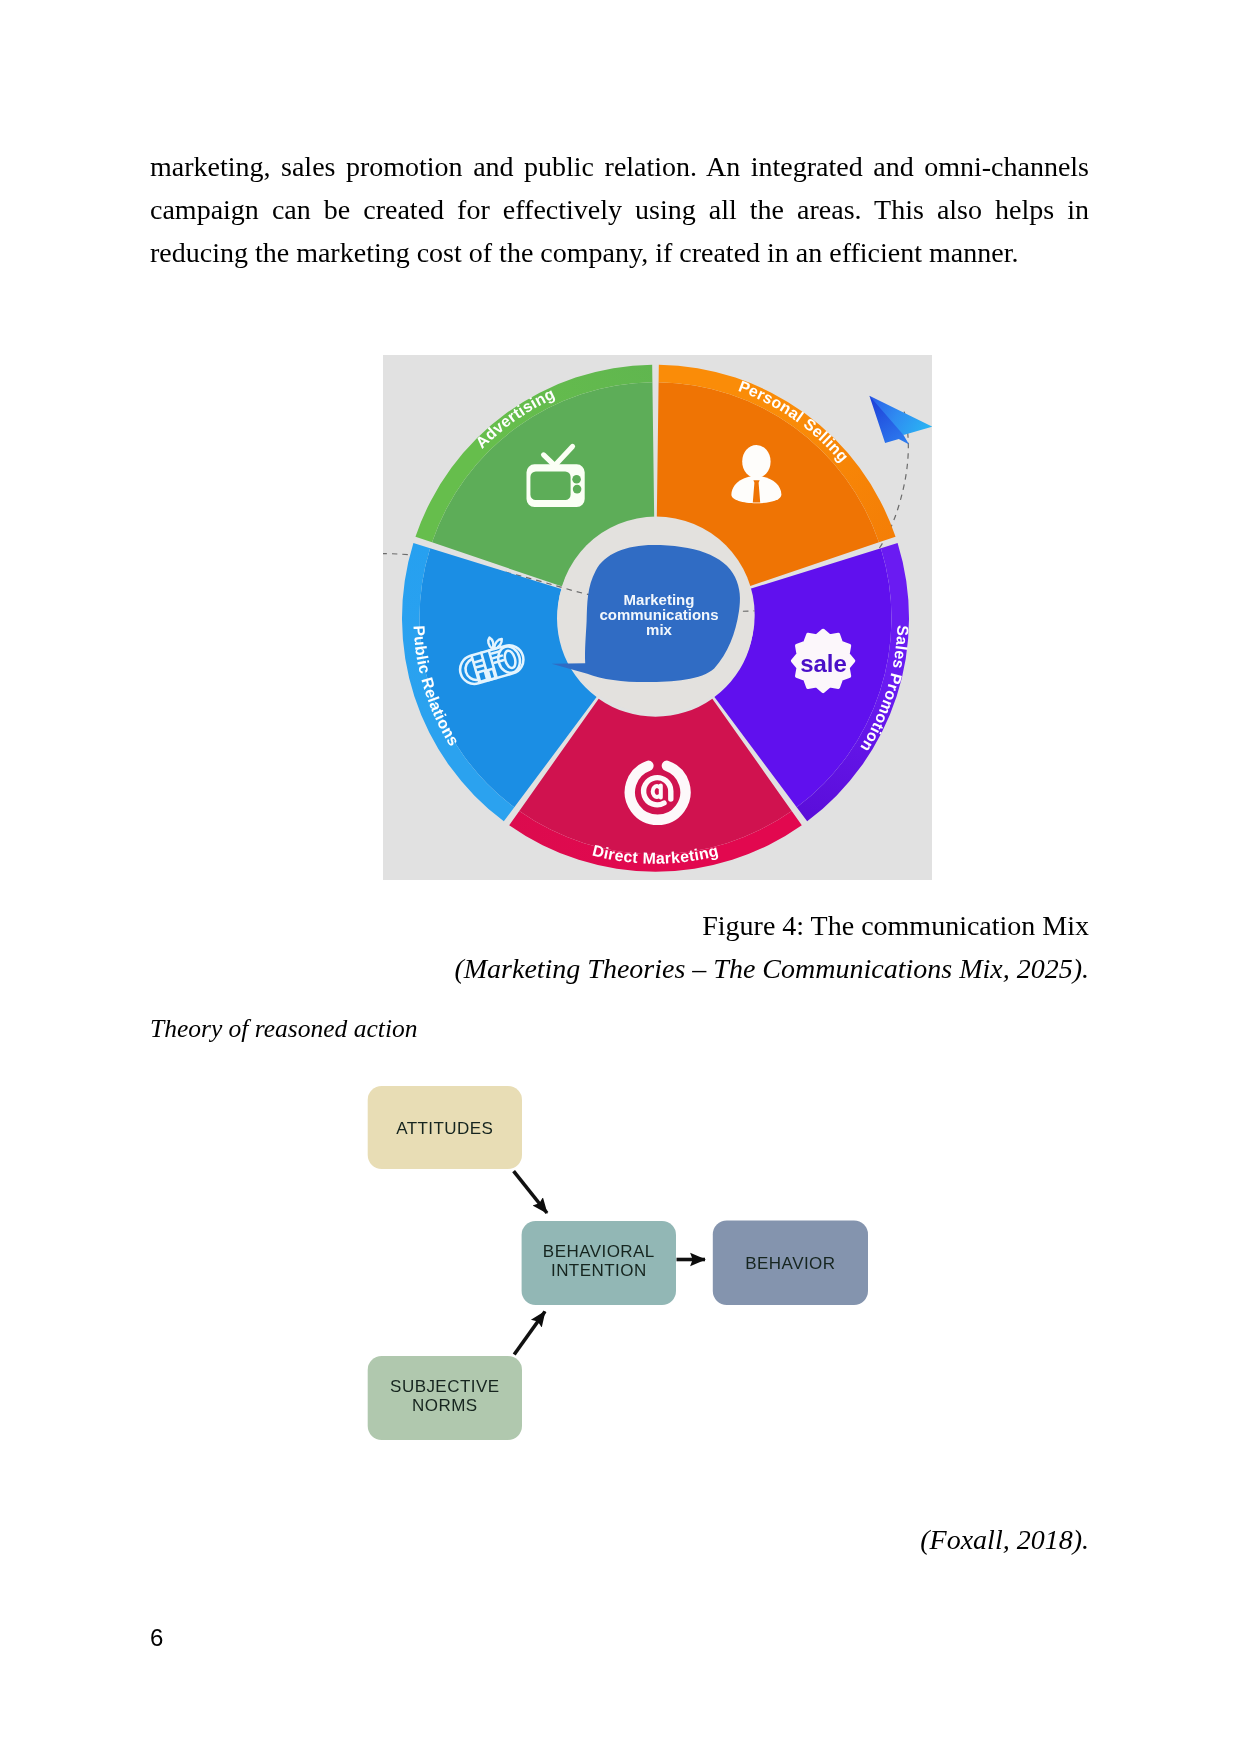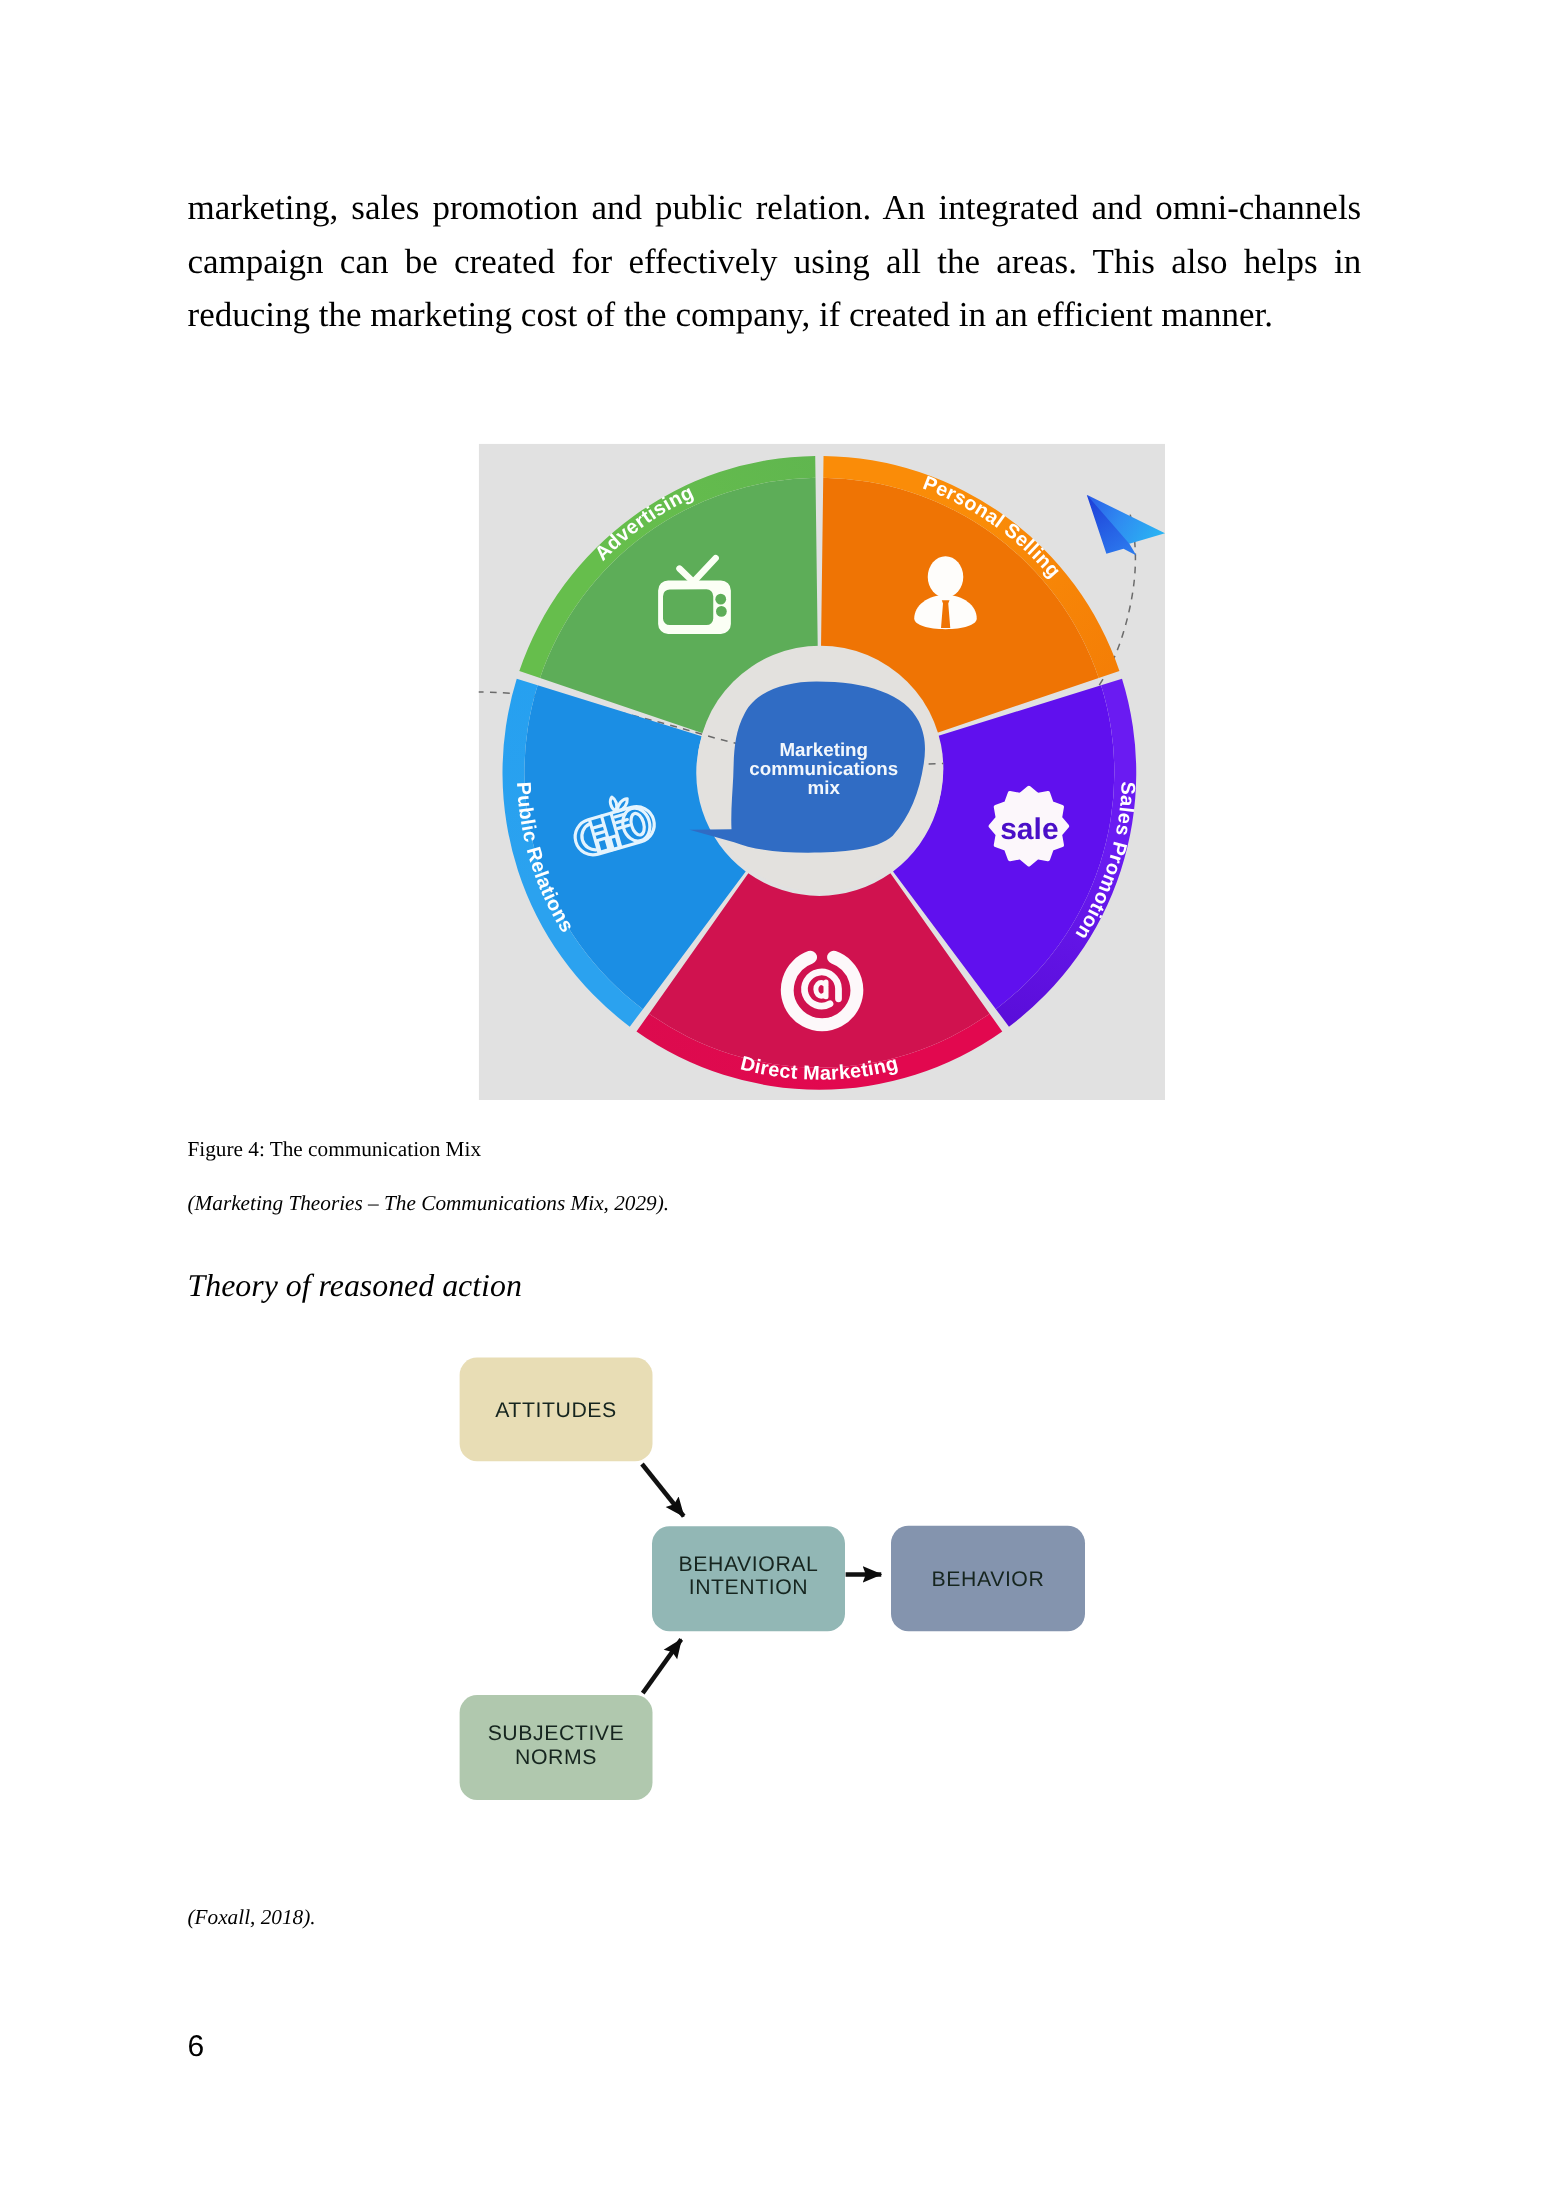--- a/index.html
+++ b/index.html
@@ -2,21 +2,21 @@
 <html><head>
 <meta charset="utf-8">
 <title>Document page</title>
 <style>
   html,body{margin:0;padding:0;}
   body{width:1241px;height:1754px;background:#ffffff;font-family:"Liberation Serif",serif;-webkit-font-smoothing:antialiased;}
   .page{position:relative;width:1241px;height:1754px;overflow:hidden;}
   .body-para{position:absolute;left:150px;top:117px;width:939px;font-size:28px;line-height:43px;text-align:justify;color:#000;}
   .fig4-wrap{position:absolute;left:383px;top:355px;width:549px;height:525px;}
   .fig5-wrap{position:absolute;left:355px;top:1070px;width:540px;height:390px;}
-  .caption{position:absolute;width:939px;left:150px;text-align:left;font-size:17px;color:#000;}
+  .caption{position:absolute;width:939px;left:150px;text-align:right;font-size:28px;color:#000;}
   .caption.it{font-style:italic;}
   .heading{position:absolute;left:150px;font-size:25.5px;font-style:italic;color:#000;}
   .pageno{position:absolute;left:150px;top:1624px;font-size:24px;font-family:"Liberation Sans",sans-serif;color:#000;}
 </style>
 </head>
 <body>
 
 <div class="page">
   <p class="body-para">marketing, sales promotion and public relation. An integrated and omni-channels campaign can be created for effectively using all the areas. This also helps in reducing the marketing cost of the company, if created in an efficient manner.</p>
   <div id="fig4" class="fig4-wrap">
@@ -143,21 +143,21 @@
   </g>
 
   <g>
     <path d="M 486.4 40.8 L 549.1 71.6 L 520.5 80.0 L 505.0 70.0 Z" fill="url(#planeGrad)"></path>
     <path d="M 486.4 40.8 L 520.5 80.0 L 526.1 89.4 L 515.8 83.9 L 502.1 88.0 Z" fill="url(#planeGrad2)"></path>
   </g>
 </svg>
 
 </div>
   <div class="caption" style="top:910px">Figure 4: The communication Mix</div>
-  <div class="caption it" style="top:953px">(Marketing Theories – The Communications Mix, 2029).</div>
+  <div class="caption it" style="top:953px">(Marketing Theories – The Communications Mix, 2025).</div>
   <div class="heading" style="top:1014px">Theory of reasoned action</div>
   <div id="fig5" class="fig5-wrap">
 <svg class="fig5svg" width="540" height="390" viewBox="0 0 540 390" xmlns="http://www.w3.org/2000/svg">
   <defs>
     <marker id="arrowhead" viewBox="0 0 10 10" refX="9.4" refY="5" markerWidth="4.4" markerHeight="4.4" orient="auto-start-reverse">
       <path d="M 0 0.8 L 10 5 L 0 9.2 L 1.6 5 Z" fill="#0C0C0C"></path>
     </marker>
   </defs>
   <rect x="0" y="0" width="540" height="390" fill="#FFFFFF"></rect>
   <rect x="12.7" y="16" width="154.3" height="83" rx="14" fill="#E8DDB5"></rect>

